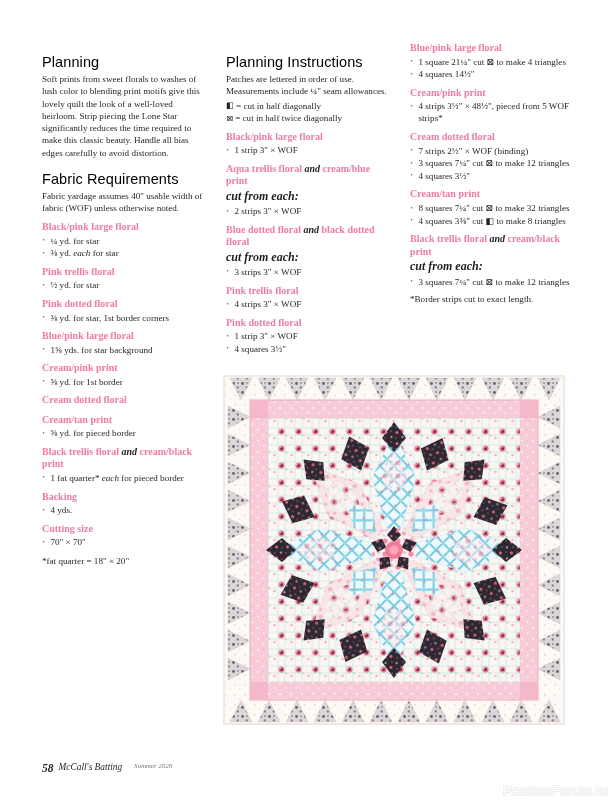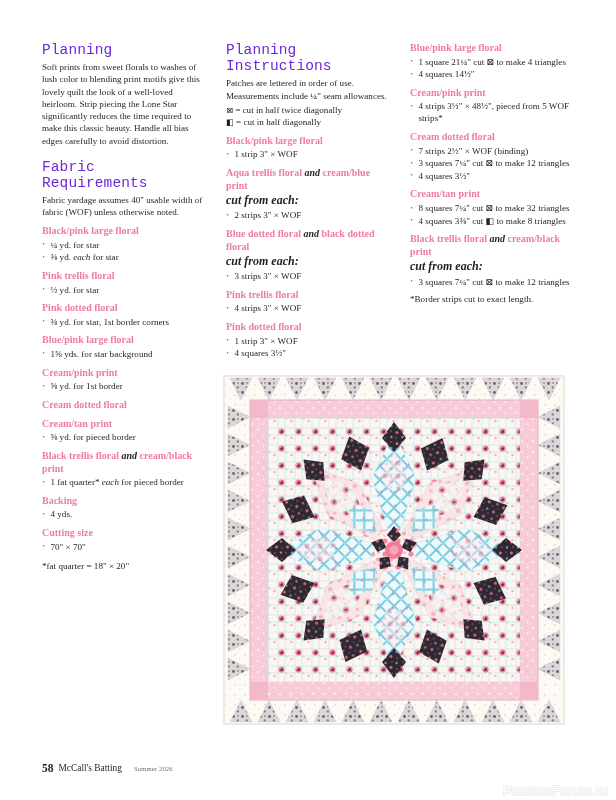--- a/index.html
+++ b/index.html
@@ -33,26 +33,26 @@
     gap: 18px;
     align-items: flex-start;
   }
   .col {
     width: 166px;
     flex: 0 0 166px;
   }
   .col-3 { padding-top: 0; }
 
   h2.sect {
-    font-family: Liberation Mono, monospace;
+    font-family: Liberation Sans, sans-serif;
     font-size: 14.5px;
     line-height: 1.12;
     font-weight: 400;
-    color: #6d28d9;
-    margin: 0 0 3px 0;
+    color: #000000;
+    margin: 12px 0 3px 0;
     letter-spacing: 0.1px;
   }
   h2.sect.second { margin-top: 12px; }
 
   p.body {
     font-size: 9.1px;
     line-height: 1.345;
     margin: 0 0 2px 0;
     color: #231f20;
     text-align: left;
@@ -144,22 +144,23 @@
     height: 364px;
   }
   .quilt-svg { display: block; width: 100%; height: 100%; }
 
   
   .footer {
     position: absolute;
     left: 42px;
     bottom: 26px;
     display: flex;
-    align-items: center;
+    align-items: flex-start;
     gap: 5px;
+    font-style: italic;
   }
   .folio {
     font-size: 11.5px;
     font-weight: 700;
     color: #231f20;
   }
   .mag {
     font-size: 9.4px;
     color: #231f20;
   }
@@ -255,22 +256,22 @@
       </ul>
 
       <p class="note">*fat quarter = 18" × 20"</p>
     </div>
 
     <div class="col col-2">
 
       <h2 class="sect">Planning Instructions</h2>
       <p class="body">Patches are lettered in order of use. Measurements include ¼" seam allowances.</p>
 
+      <span class="sym-line"><span class="sym">◧</span> <span>= cut in half diagonally</span></span>
       <span class="sym-line"><span class="sym">⊠</span> <span>= cut in half twice diagonally</span></span>
-      <span class="sym-line"><span class="sym">◧</span> <span>= cut in half diagonally</span></span>
 
       <h3 class="fab">Black/pink large floral</h3>
       <ul class="items">
         <li>1 strip 3" × WOF</li>
       </ul>
 
       <h3 class="fab">Aqua trellis floral <em class="blk">and</em> cream/blue print</h3>
       <p class="cut-each">cut from each:</p>
       <ul class="items">
         <li>2 strips 3" × WOF</li>

